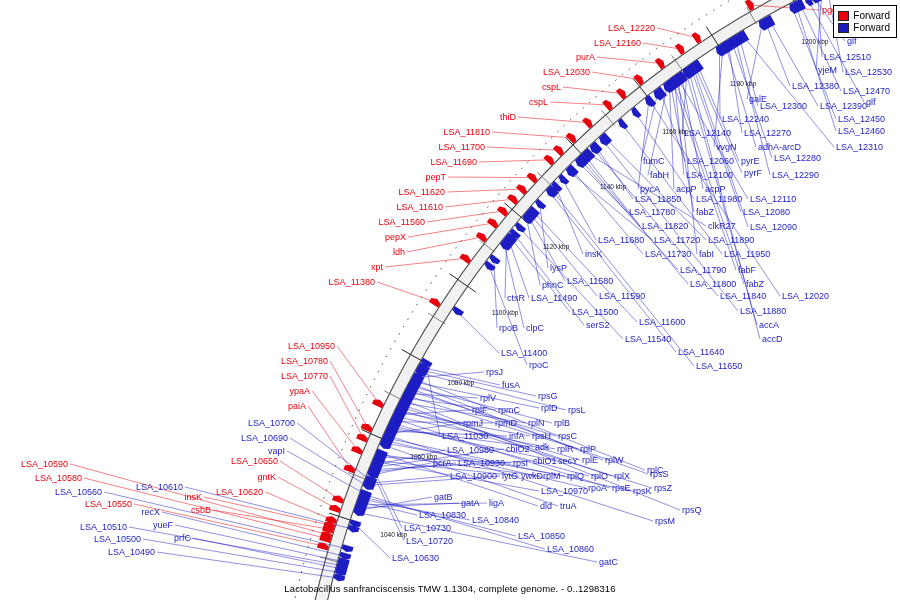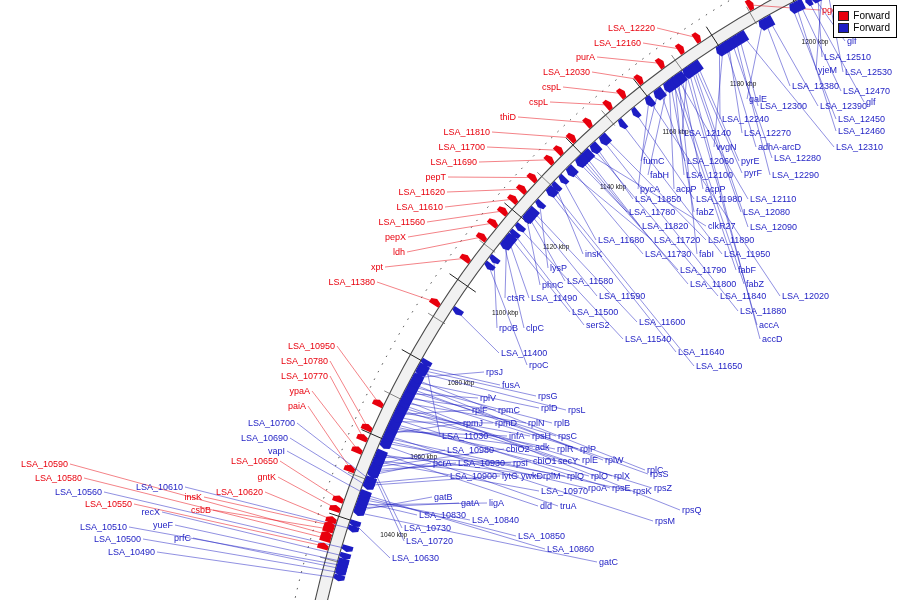--- a/index.html
+++ b/index.html
@@ -567,13 +567,14 @@
     <div class="leg-row">
       <span class="swatch" style="background: rgb(232, 0, 13);"></span>
       <span>Forward</span>
     </div>
     <div class="leg-row">
       <span class="swatch" style="background: rgb(29, 29, 195);"></span>
       <span>Forward</span>
     </div>
   </div>
 
+  <div id="caption">Lactobacillus sanfranciscensis TMW 1.1304, complete genome. - 0..1298316</div>
 </div>
 
 </body></html>

